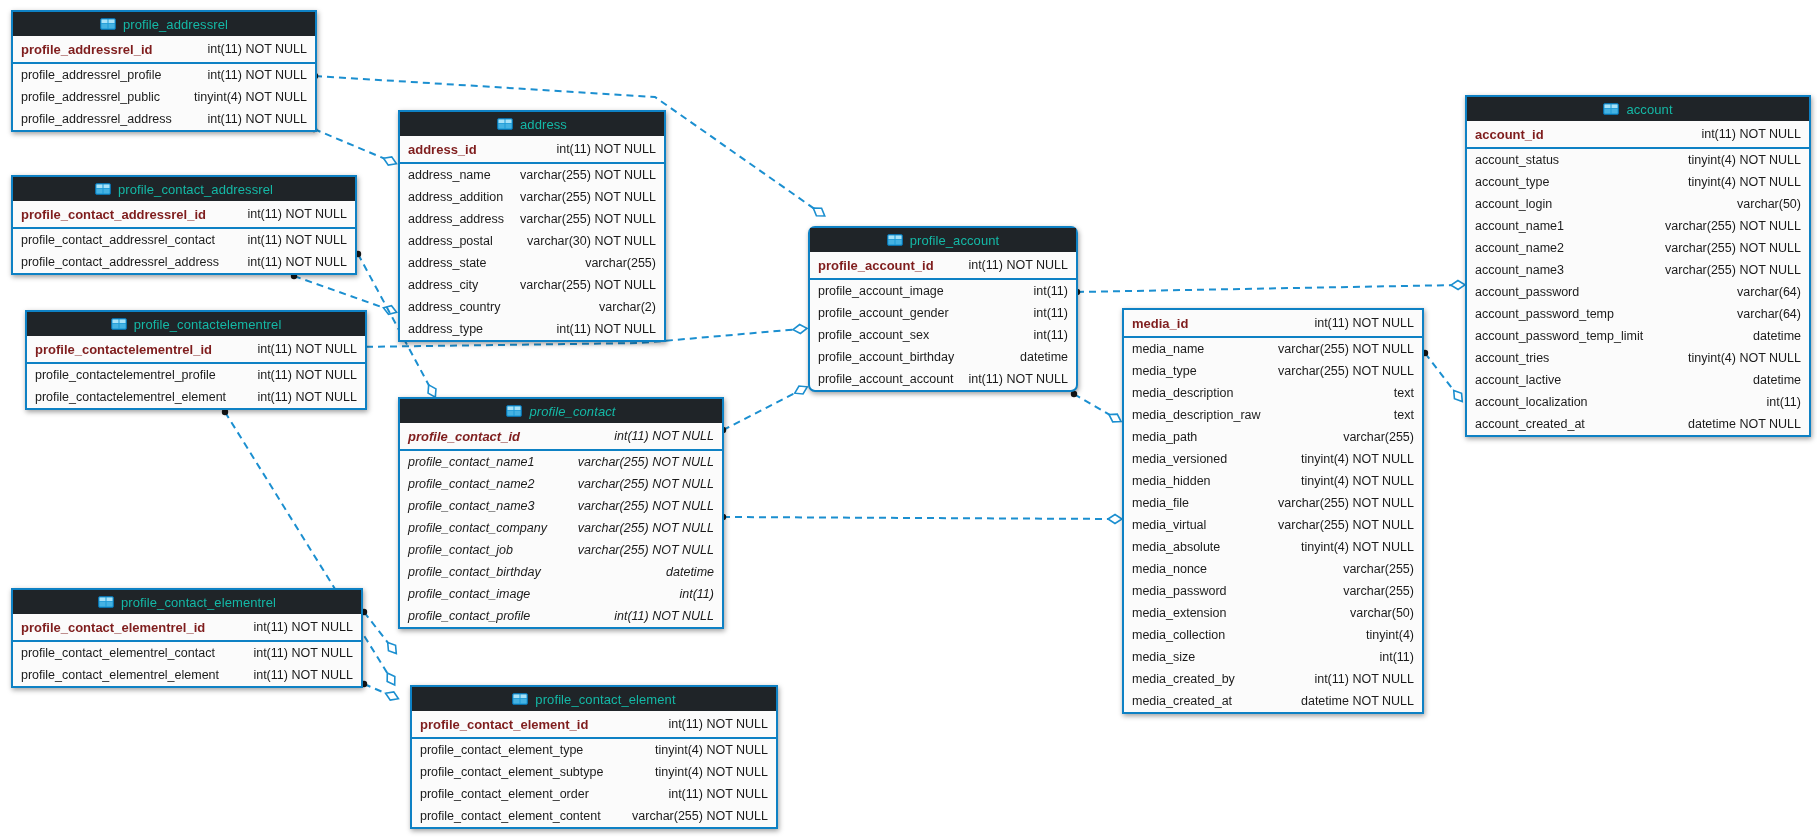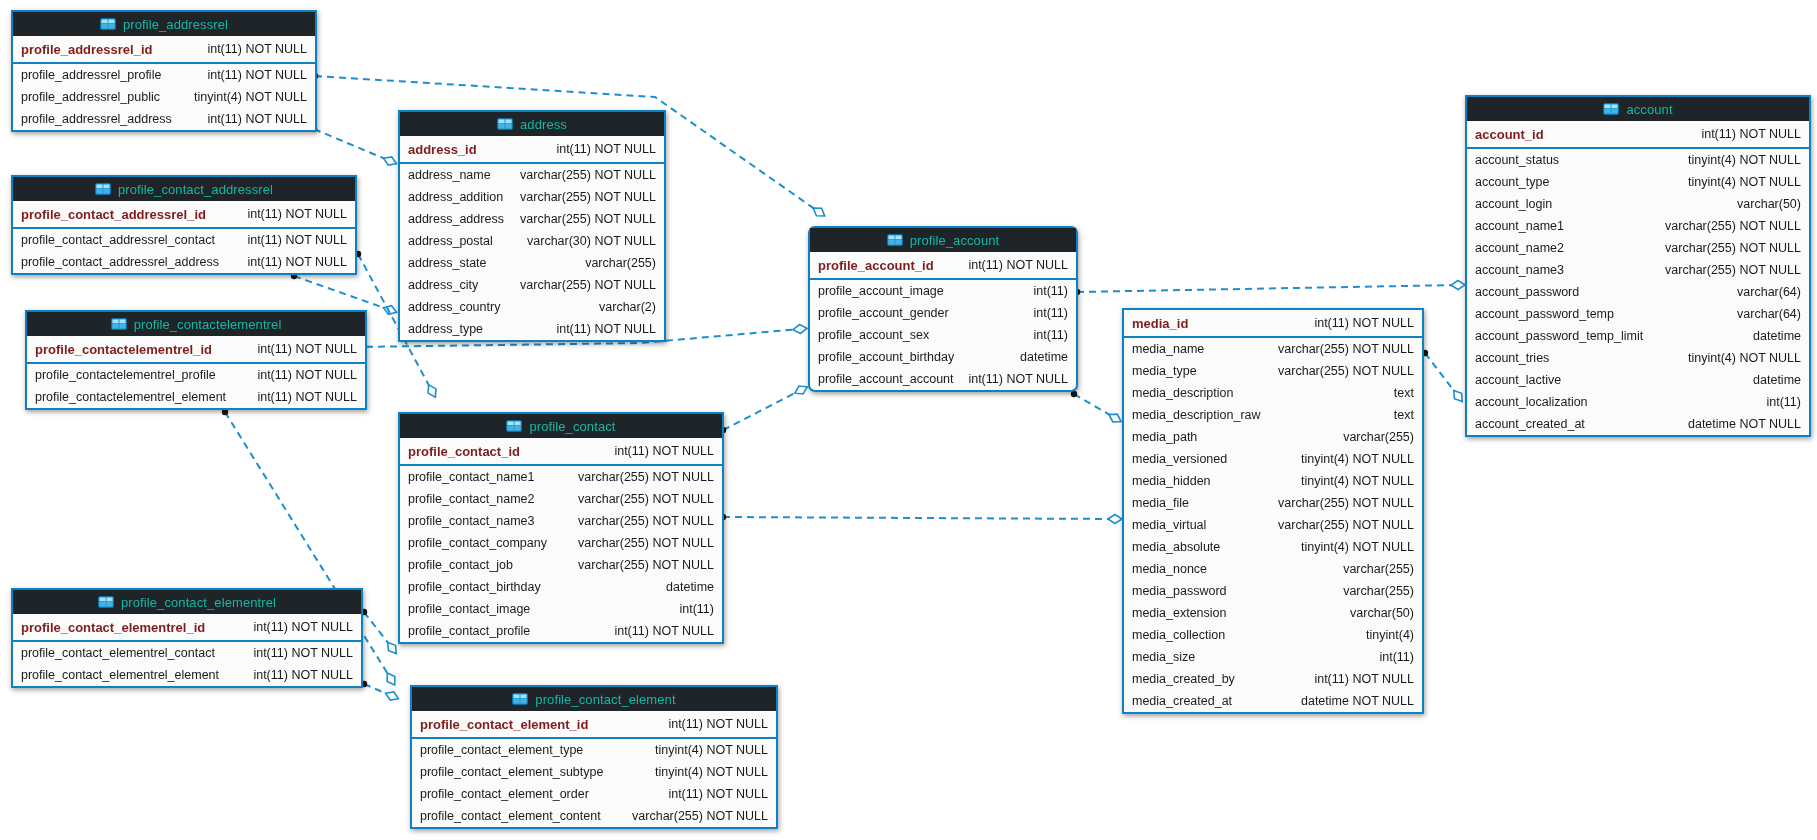--- a/index.html
+++ b/index.html
@@ -227,21 +227,21 @@
         <div class="row">
           <span class="cn">address_country</span>
           <span class="ct">varchar(2)</span>
         </div>
         <div class="row">
           <span class="cn">address_type</span>
           <span class="ct">int(11) NOT NULL</span>
         </div>
       </div>
   </div>
-    <div class="card" style="left: 398px; top: 412px; width: 322px;">
+    <div class="card" style="left: 398px; top: 397px; width: 322px; font-style: italic;">
     <div class="hd">
       <span class="tbl-ic">
         <svg width="16" height="12" viewBox="0 0 16 12">
           <rect x="0.5" y="0.5" width="15" height="11" rx="1.5" fill="#1c9ad6" stroke="#0b6fa8"></rect>
           <rect x="1.5" y="1.5" width="6" height="3.6" fill="#a8e2f8"></rect>
           <rect x="8.5" y="1.5" width="6" height="3.6" fill="#a8e2f8"></rect>
           <rect x="1.5" y="6" width="6" height="4.4" fill="#45b2e2"></rect>
           <rect x="8.5" y="6" width="6" height="4.4" fill="#45b2e2"></rect>
         </svg>
       </span>

